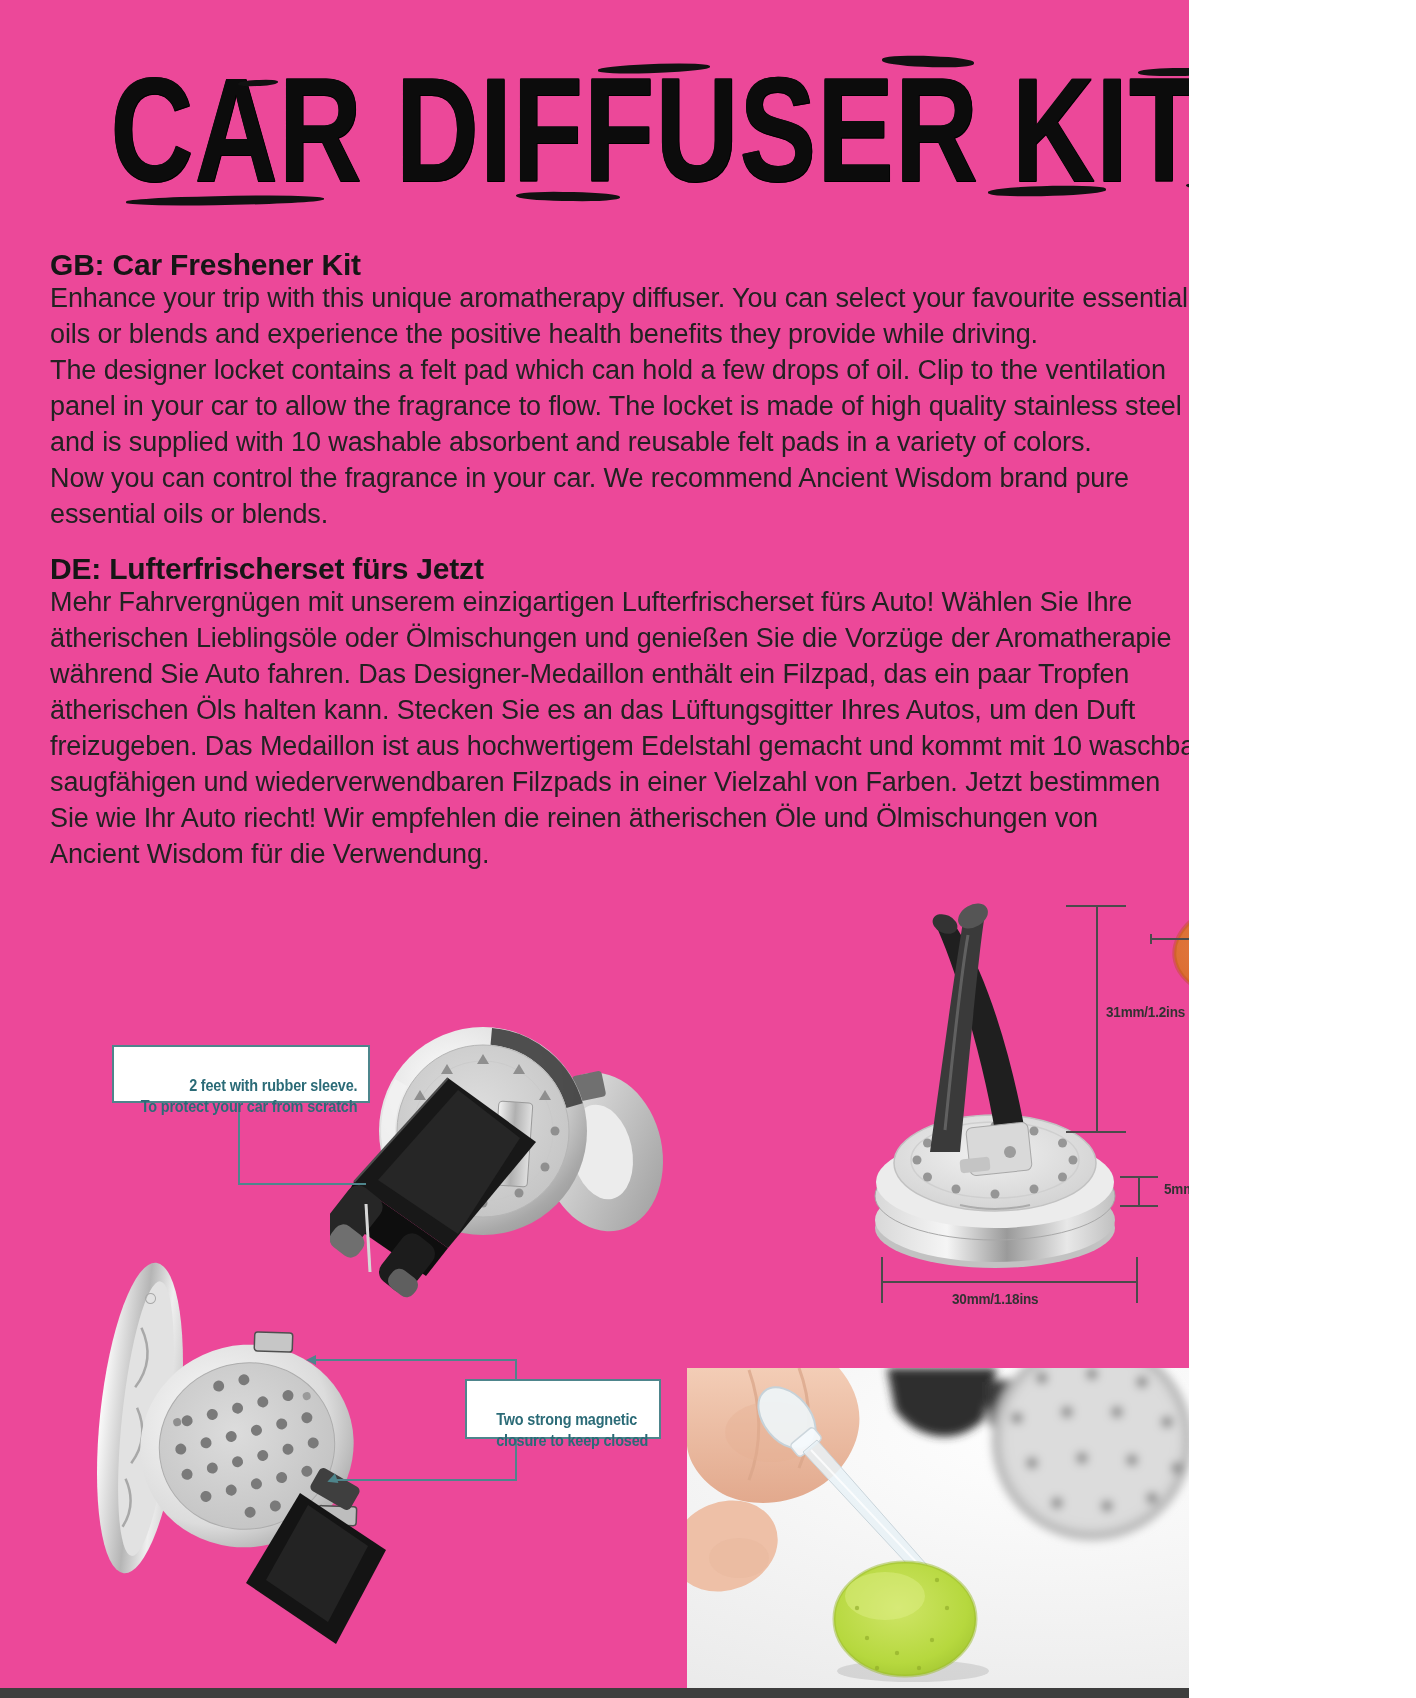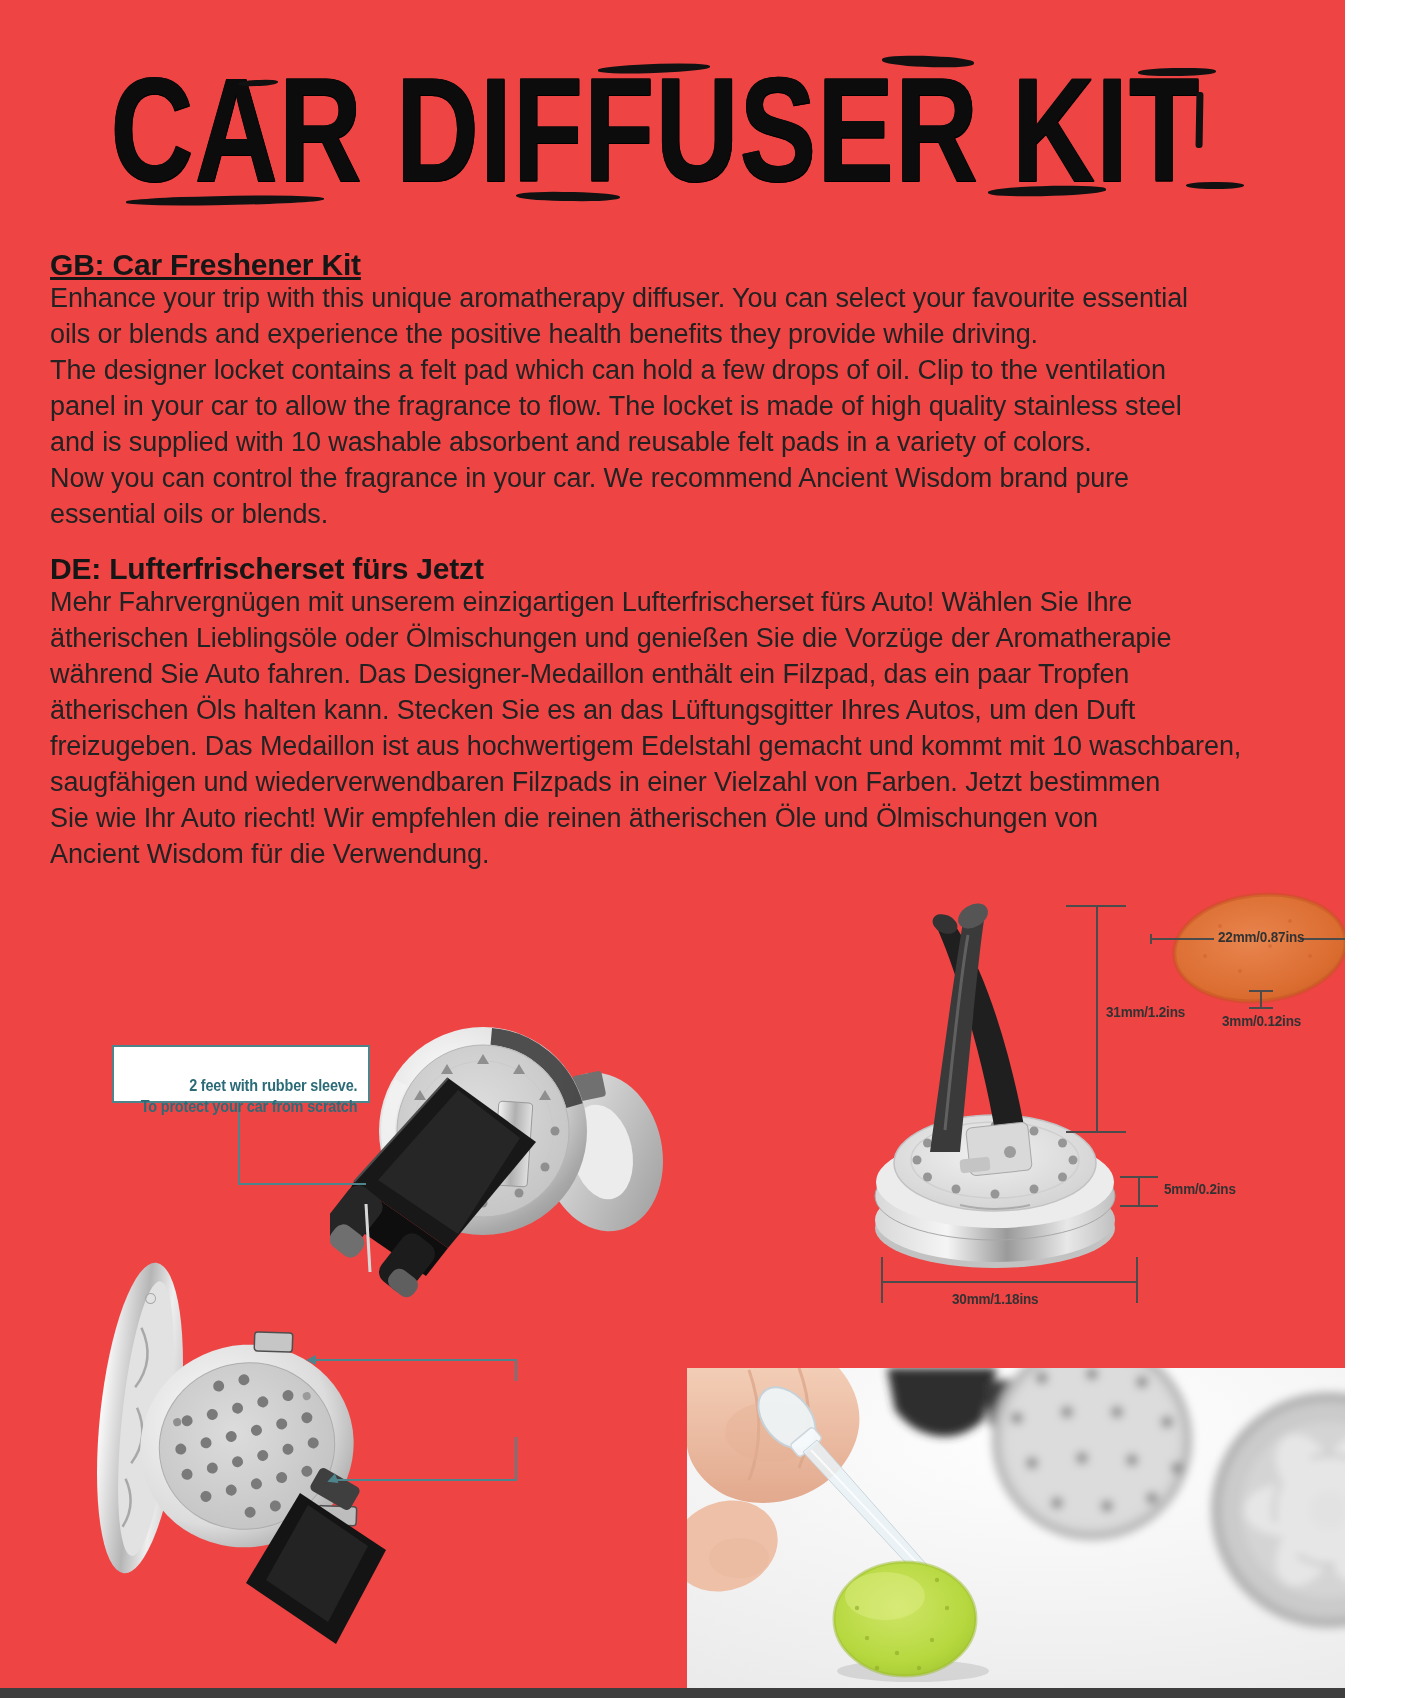--- a/index.html
+++ b/index.html
@@ -1,16 +1,16 @@
 <!DOCTYPE html>
 <html style="--teal-border: #4e858c; --teal-text: #2b6b77; --orange-pad: #db6c30; --green-pad: #b5d83e; --dim-line: #4b4b4b; --dim-text: #323232; --bottom-bar: #3e3e3e;"><head>
 <meta charset="utf-8">
 <style>
   html,body{margin:0;padding:0;background:#ffffff;}
-  .page{position:relative;width:1345px;height:1698px;background:#ef4444;overflow:hidden;
+  .page{position:relative;width:1189px;height:1698px;background:#ec4899;overflow:hidden;
         font-family:"Liberation Sans",sans-serif;color:#1f1f1f;}
   .abs{position:absolute;}
 
   
   .title{position:absolute;left:110px;top:56px;width:1090px;font-size:148px;line-height:1;
          font-weight:bold;color:#0c0c0c;white-space:nowrap;}
   .title .inner{display:inline-block;transform:scaleX(.78);transform-origin:left top;
                 letter-spacing:1px;text-shadow:1px 0 #000,0 1px #000,1px 1px #000;}
   .mark{position:absolute;background:#111;border-radius:45%;}
 
@@ -48,21 +48,21 @@
   <div class="mark" style="left:238px;top:80px;width:40px;height:6px;transform:rotate(-3deg)"></div>
   <div class="mark" style="left:598px;top:64px;width:112px;height:9px;transform:rotate(-2deg)"></div>
   <div class="mark" style="left:882px;top:56px;width:92px;height:11px;transform:rotate(2deg)"></div>
   <div class="mark" style="left:1138px;top:68px;width:78px;height:8px;transform:rotate(-1deg)"></div>
   <div class="mark" style="left:1196px;top:92px;width:7px;height:56px;border-radius:3px;transform:rotate(1deg)"></div>
   <div class="mark" style="left:126px;top:196px;width:198px;height:9px;transform:rotate(-1deg)"></div>
   <div class="mark" style="left:516px;top:192px;width:104px;height:9px;transform:rotate(1deg)"></div>
   <div class="mark" style="left:988px;top:186px;width:118px;height:10px;transform:rotate(-1.5deg)"></div>
   <div class="mark" style="left:1186px;top:182px;width:58px;height:7px"></div>
 
-  <div class="heading" style="left:50px;top:248px;text-decoration:underline;">GB: Car Freshener Kit</div>
+  <div class="heading" style="left:50px;top:248px;">GB: Car Freshener Kit</div>
   <div class="para" style="left:50px;top:280px;">Enhance your trip with this unique aromatherapy diffuser. You can select your favourite essential
 oils or blends and experience the positive health benefits they provide while driving.
 The designer locket contains a felt pad which can hold a few drops of oil. Clip to the ventilation
 panel in your car to allow the fragrance to flow. The locket is made of high quality stainless steel
 and is supplied with 10 washable absorbent and reusable felt pads in a variety of colors.
 Now you can control the fragrance in your car. We recommend Ancient Wisdom brand pure
 essential oils or blends.</div>
 
   <div class="heading" style="left:50px;top:552px;">DE: Lufterfrischerset fürs Jetzt</div>
   <div class="para" style="left:50px;top:584px;">Mehr Fahrvergnügen mit unserem einzigartigen Lufterfrischerset fürs Auto! Wählen Sie Ihre
@@ -307,20 +307,24 @@
     <span class="ctext">2 feet with rubber sleeve.
 To protect your car from scratch</span>
   </div>
 
   <div class="arrow-left" style="left:306px;top:1355px;"></div>
   <div class="connector" style="left:316px;top:1359px;width:200px;height:2px;"></div>
   <div class="connector" style="left:515px;top:1359px;width:2px;height:22px;"></div>
   <div class="connector" style="left:515px;top:1437px;width:2px;height:44px;"></div>
   <div class="connector" style="left:337px;top:1479px;width:180px;height:2px;"></div>
   <div class="arrow-left" style="left:327px;top:1475px;transform:rotate(-20deg);"></div>
+  <div class="callout" style="left:465px;top:1379px;width:196px;height:60px;box-sizing:border-box;">
+    <span class="ctext" style="padding:7px 12px;">Two strong magnetic
+closure to keep closed</span>
+  </div>
 
   <svg class="abs" style="left:687px;top:1368px;" width="729" height="320" viewBox="0 0 729 320">
     <defs>
       <radialGradient id="ph-bg" cx=".5" cy=".2" r="1">
         <stop offset="0" stop-color="#ffffff"></stop>
           <stop offset="1" stop-color="#e9e9e9"></stop>
       </radialGradient>
       <linearGradient id="ph-skin" x1="0" y1="0" x2="0" y2="1">
         <stop offset="0" stop-color="#f3cdb6"></stop>
           <stop offset="1" stop-color="#e2a98d"></stop>

